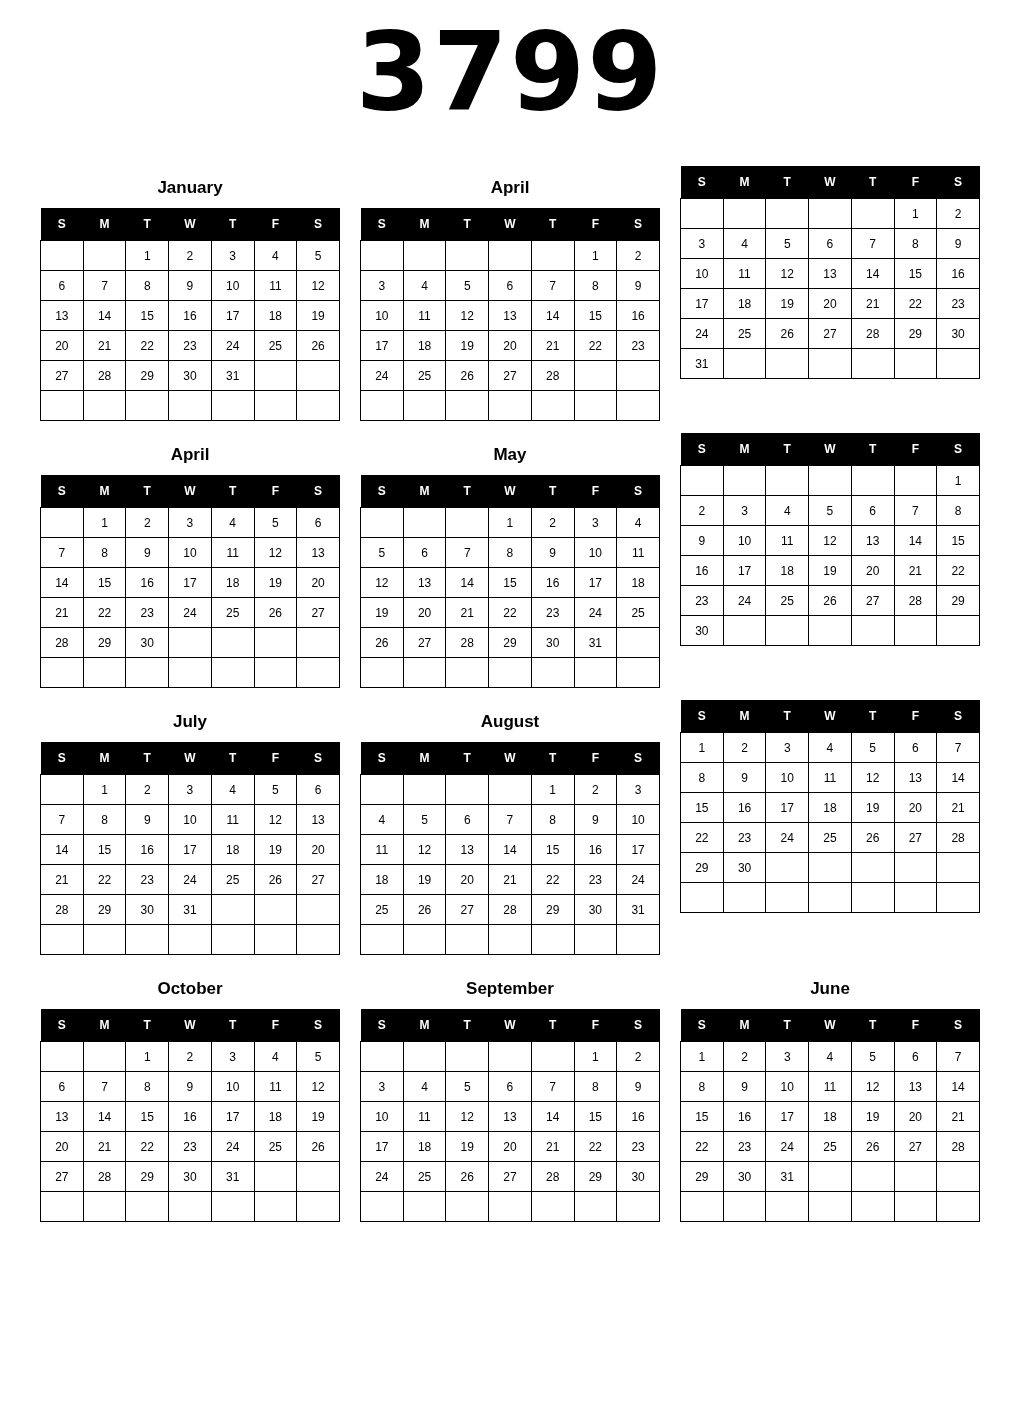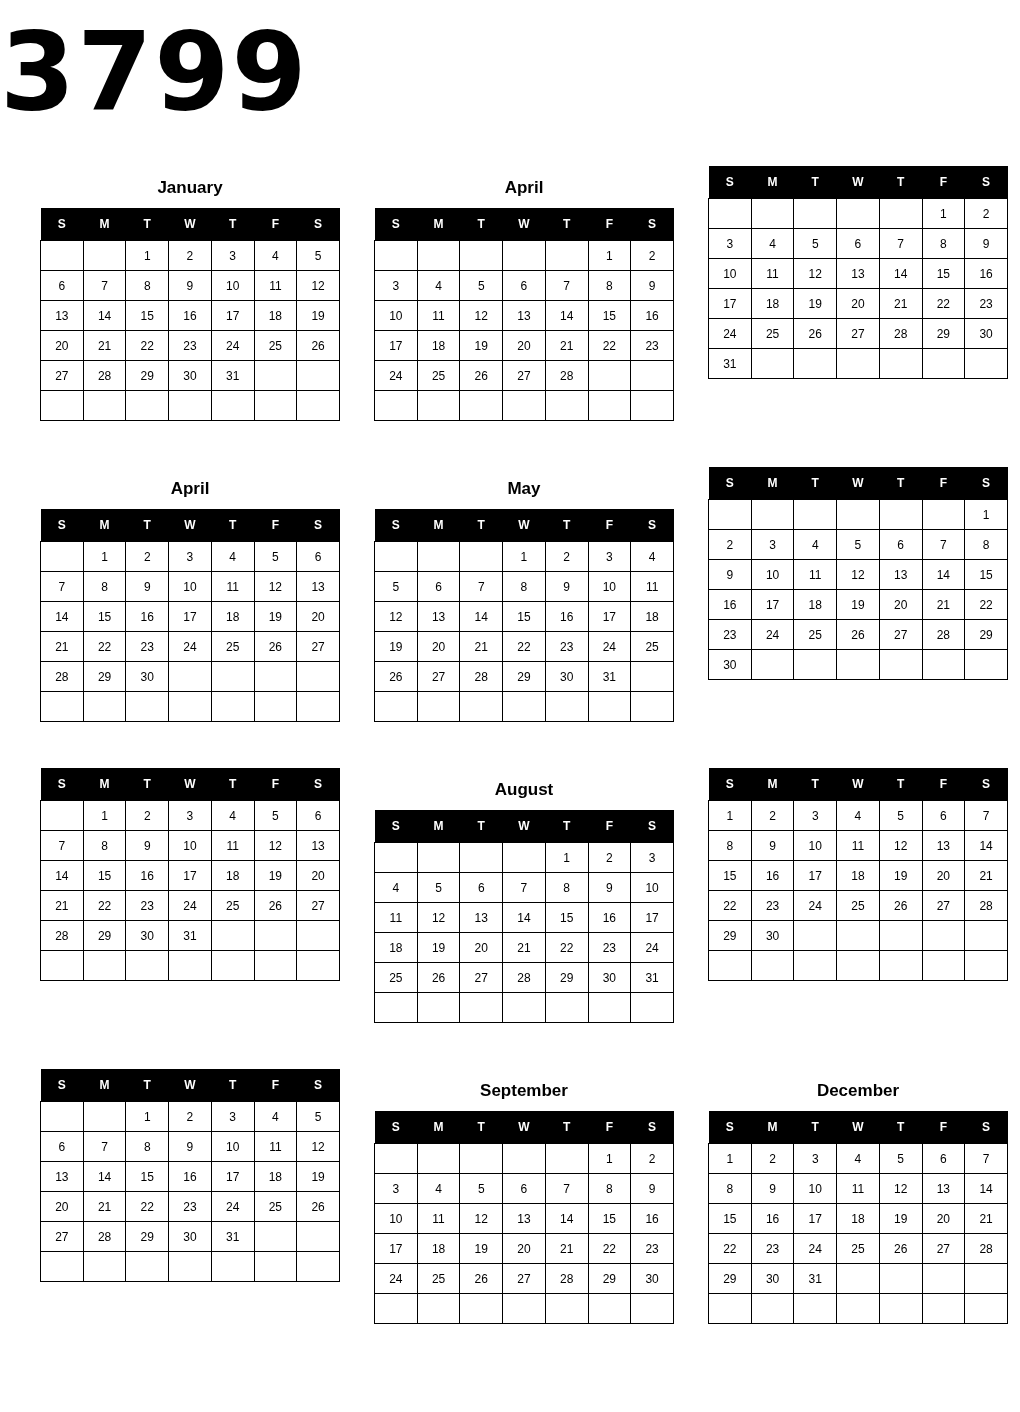--- a/index.html
+++ b/index.html
@@ -14,38 +14,37 @@
     color: #000000;
     overflow: hidden;
   }
   .page {
     width: 1020px;
     height: 1412px;
     position: relative;
     box-sizing: border-box;
   }
   .year-title {
-    text-align: left;
+    text-align: center;
     font-size: 108px;
     font-weight: bold;
     letter-spacing: 2px;
     line-height: 1;
     margin: 18px 0 12px 0;
     padding: 0;
     font-family: "DejaVu Sans", sans-serif;
   }
   .grid {
     margin-top: 40px;
     padding: 0 40px;
     display: grid;
     grid-template-columns: repeat(3, 1fr);
     column-gap: 20px;
     row-gap: 0px;
     box-sizing: border-box;
-    gap: 34px;
   }
   .month {
     width: 300px;
     margin: 0 auto;
     padding-bottom: 12px;
   }
   .month-name {
     text-align: center;
     font-size: 17px;
     font-weight: bold;
@@ -510,20 +509,21 @@
               <td class="empty"></td>
               <td class="empty"></td>
               <td class="empty"></td>
               <td class="empty"></td>
               <td class="empty"></td>
             </tr>
           </tbody>
         </table>
       </div>
       <div class="month">
+        <div class="month-name">July</div>
         <table class="cal">
           <thead>
             <tr>
               <th>S</th>
               <th>M</th>
               <th>T</th>
               <th>W</th>
               <th>T</th>
               <th>F</th>
               <th>S</th>
@@ -724,20 +724,21 @@
               <td class="empty"></td>
               <td class="empty"></td>
               <td class="empty"></td>
               <td class="empty"></td>
               <td class="empty"></td>
             </tr>
           </tbody>
         </table>
       </div>
       <div class="month">
+        <div class="month-name">October</div>
         <table class="cal">
           <thead>
             <tr>
               <th>S</th>
               <th>M</th>
               <th>T</th>
               <th>W</th>
               <th>T</th>
               <th>F</th>
               <th>S</th>
@@ -867,21 +868,21 @@
               <td class="empty"></td>
               <td class="empty"></td>
               <td class="empty"></td>
               <td class="empty"></td>
               <td class="empty"></td>
             </tr>
           </tbody>
         </table>
       </div>
       <div class="month">
-        <div class="month-name">December</div>
+        <div class="month-name">June</div>
         <table class="cal">
           <thead>
             <tr>
               <th>S</th>
               <th>M</th>
               <th>T</th>
               <th>W</th>
               <th>T</th>
               <th>F</th>
               <th>S</th>

